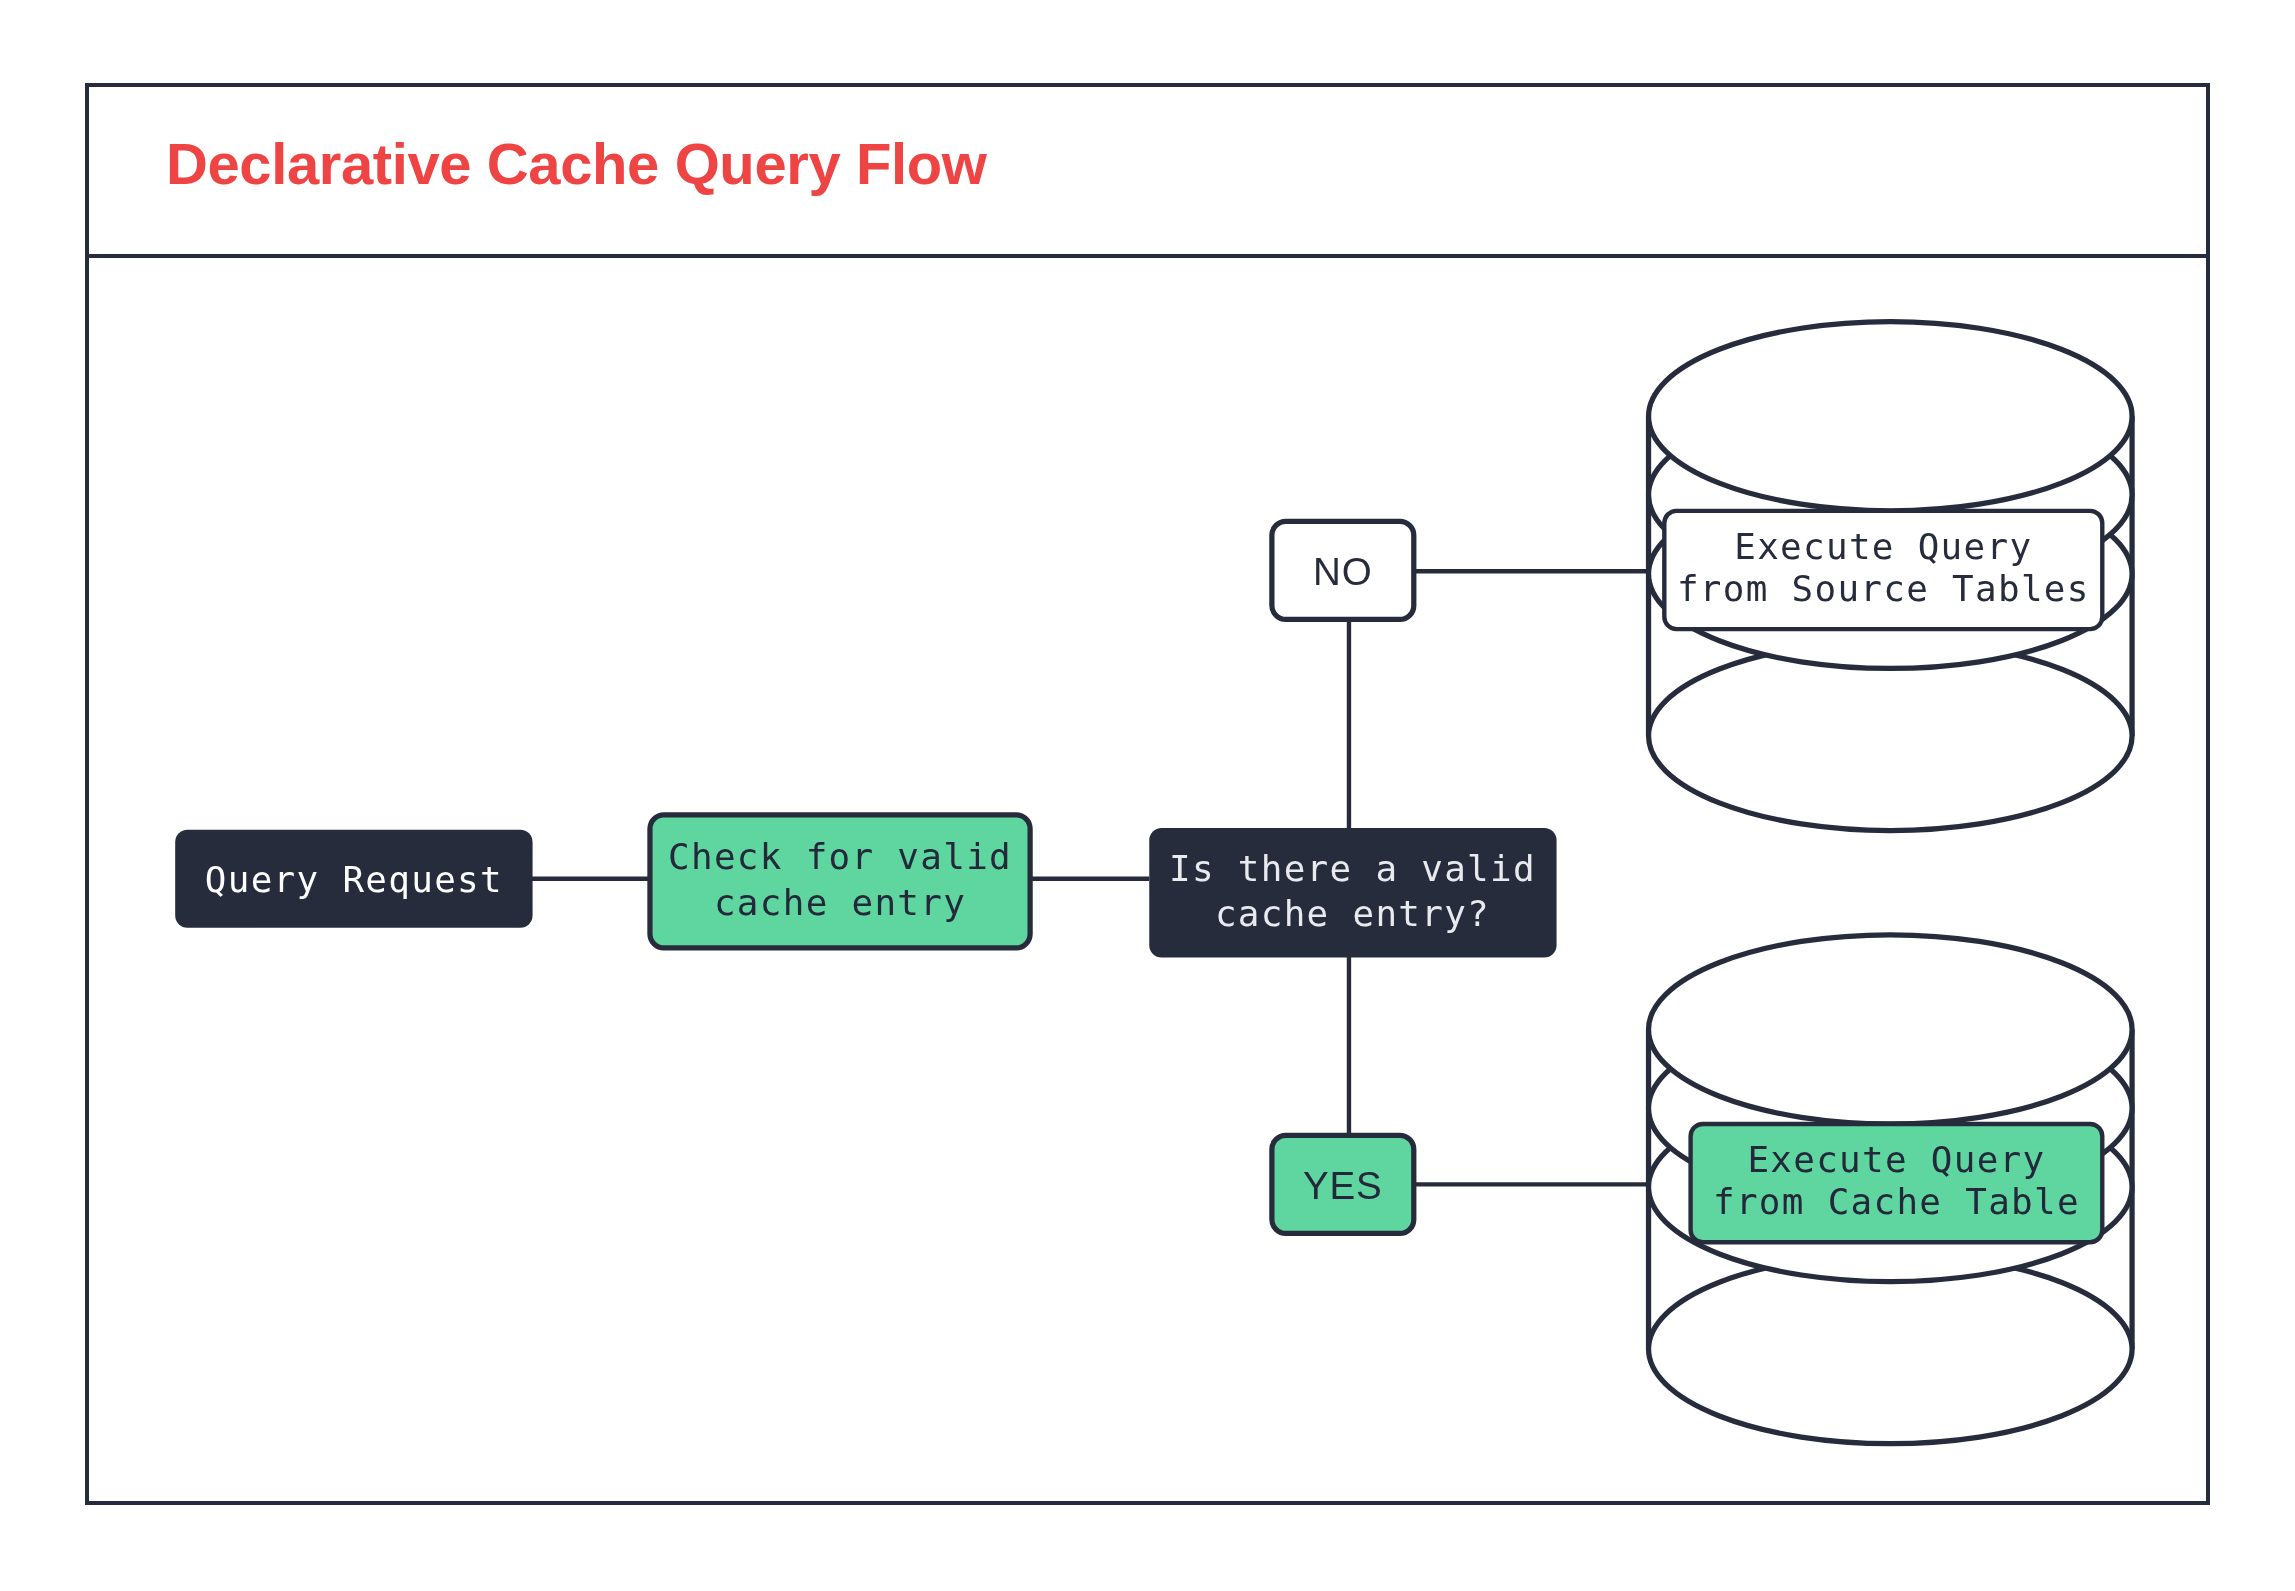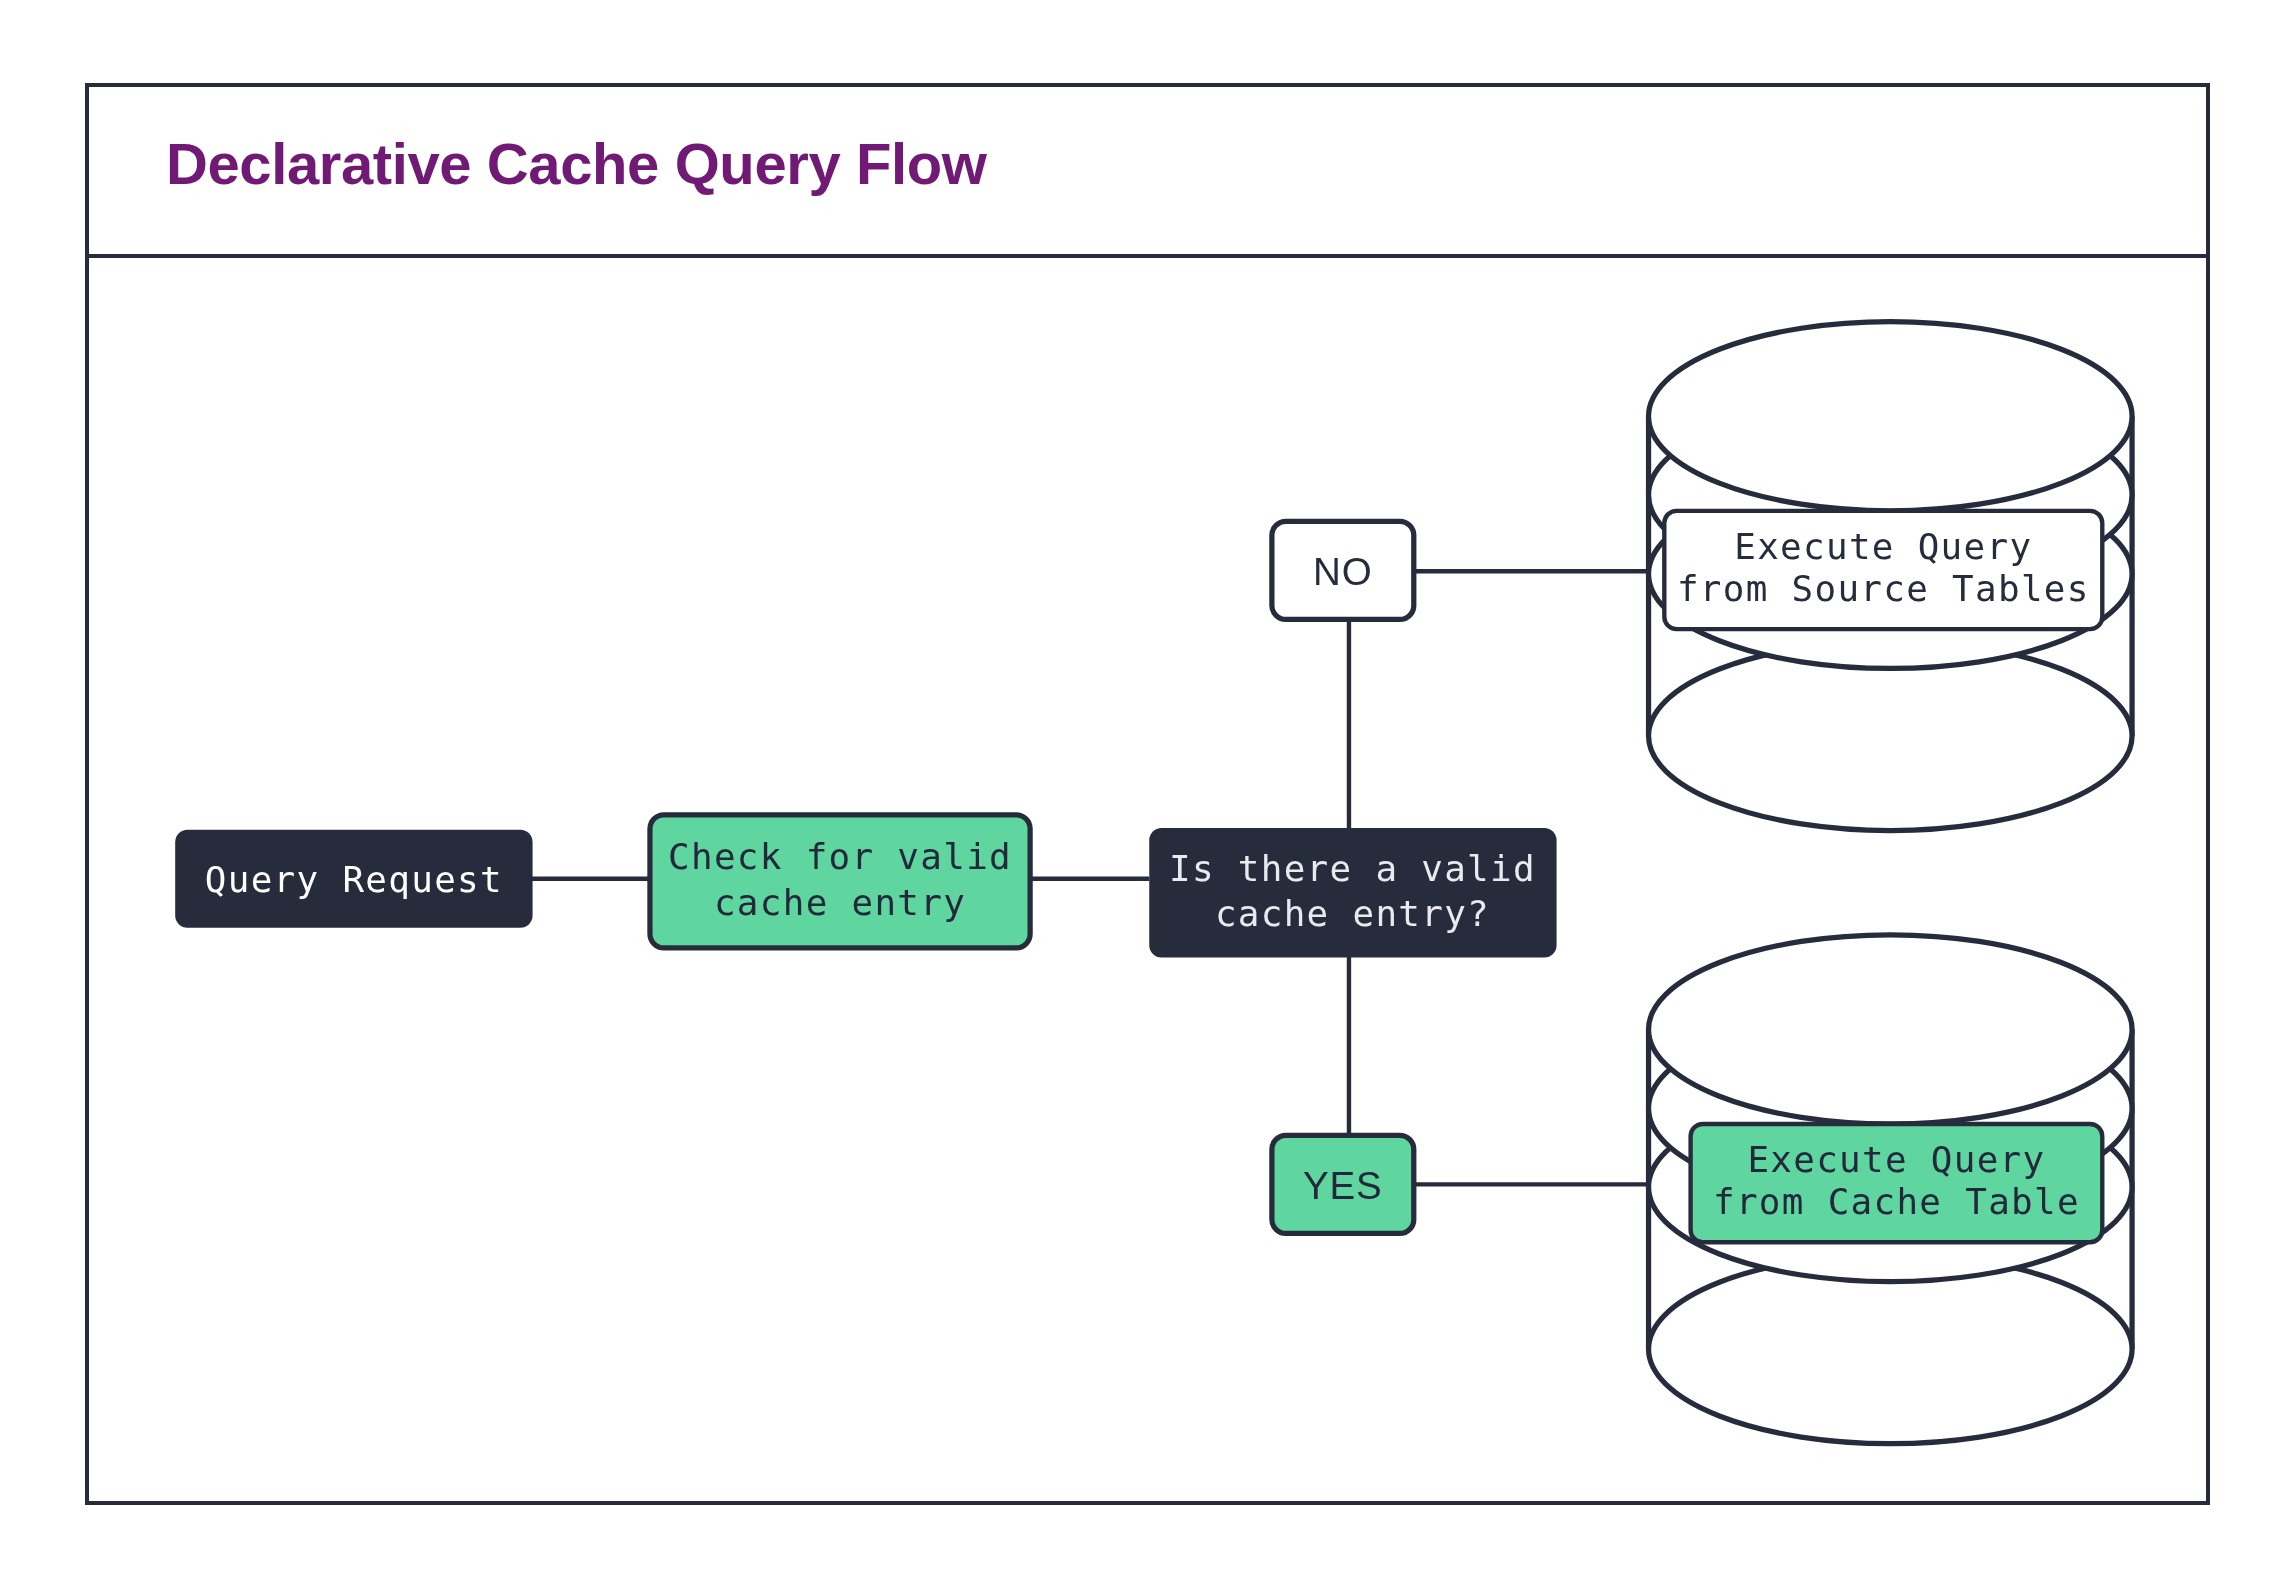--- a/index.html
+++ b/index.html
@@ -3,21 +3,21 @@
 <meta charset="utf-8">
 <style>
   html,body{margin:0;padding:0;background:#ffffff;}
   body{width:2295px;height:1591px;font-family:"Liberation Sans",sans-serif;}
   #stage{position:relative;width:2295px;height:1591px;background:#ffffff;overflow:hidden;}
   #frame{position:absolute;left:85px;top:83px;width:2125px;height:1422px;
          border:4.4px solid #272c3d;box-sizing:border-box;background:#ffffff;}
   #header{position:absolute;left:85px;top:83px;width:2125px;height:175px;
           box-sizing:border-box;border-bottom:4.4px solid #272c3d;}
   #title{position:absolute;left:166px;top:130px;font-size:58px;font-weight:700;
-         color:#701a75;letter-spacing:-0.4px;white-space:nowrap;}
+         color:#ef4444;letter-spacing:-0.4px;white-space:nowrap;}
   svg#diagram{position:absolute;left:0;top:0;width:2295px;height:1591px;}
   .nodetext{font-family:"DejaVu Sans Mono","Liberation Mono",monospace;
             font-size:41px;letter-spacing:1.5px;}
   .lbltext{font-family:"Liberation Sans",sans-serif;font-size:44px;letter-spacing:1px;}
 </style>
 </head>
 <body>
 
 <div id="stage">
 

